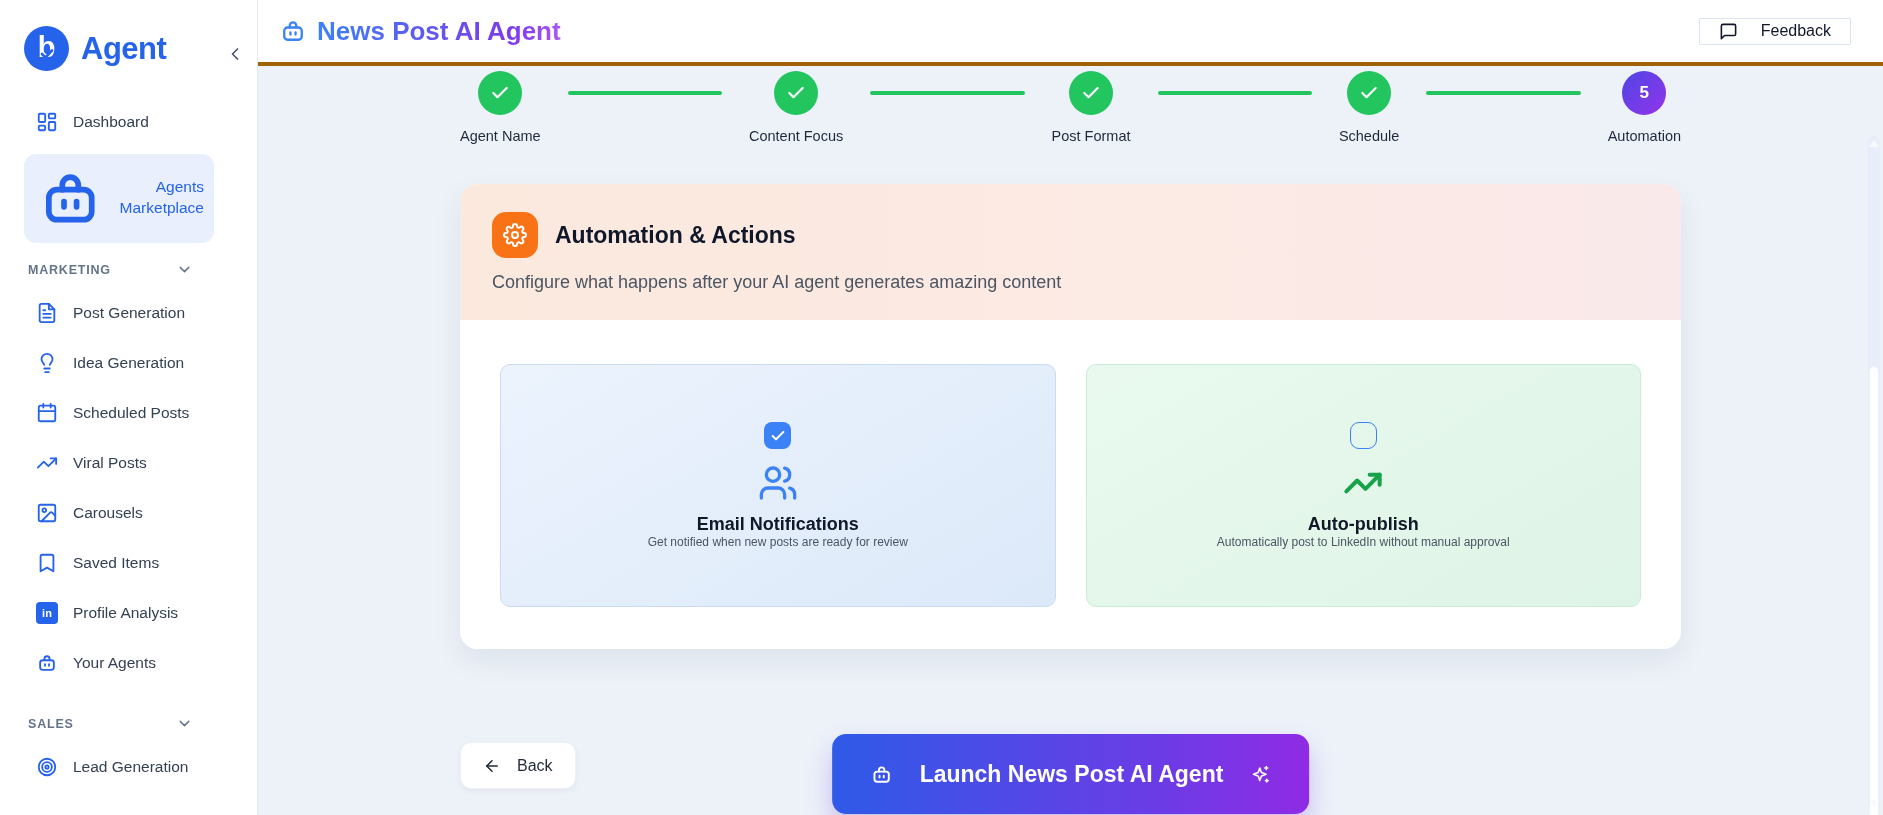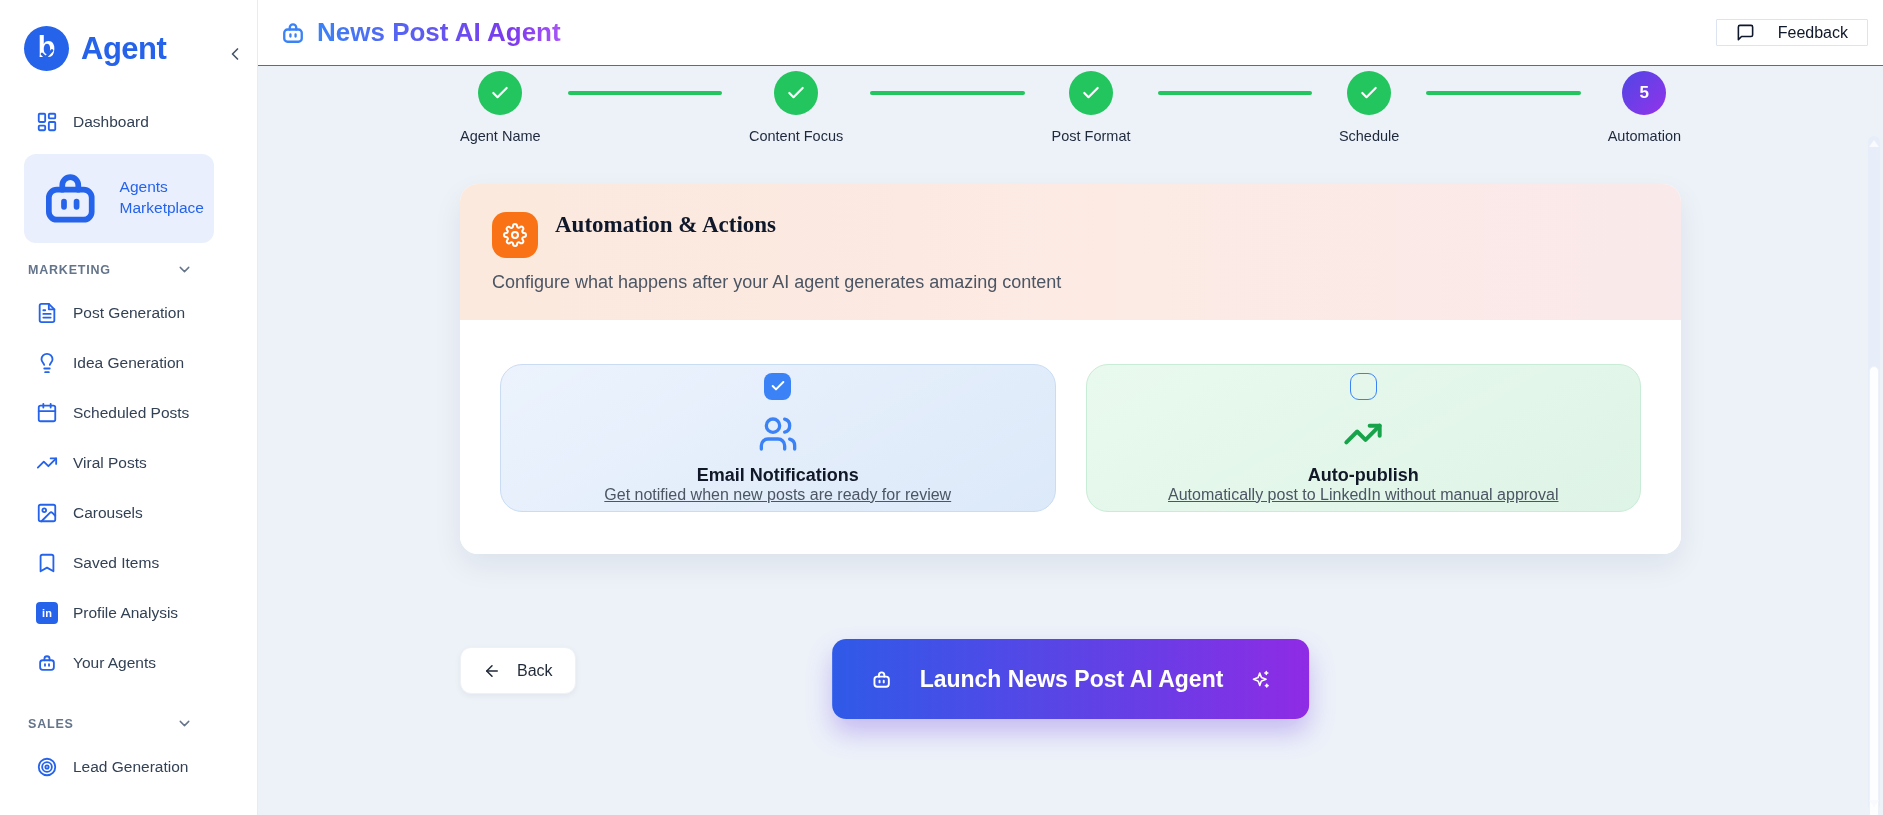--- a/index.html
+++ b/index.html
@@ -9,67 +9,67 @@
 
   
   .sidebar { position:absolute; left:0; top:0; width:258px; height:815px; background:#ffffff; border-right:1px solid #e7ebf3; z-index:5; }
   .brand-row { display:flex; align-items:center; gap:12px; padding:26px 0 0 24px; }
   .logo-circle { width:45px; height:45px; border-radius:50%; background:#2563eb; position:relative; display:flex; align-items:center; justify-content:center; }
   .logo-circle span { color:#fff; font-size:29px; font-weight:bold; line-height:1; margin-top:-2px; }
   .logo-check { position:absolute; left:16px; top:22px; }
   .brand-name { font-size:31px; font-weight:bold; color:#2563eb; letter-spacing:-0.5px; }
   .collapse-btn { position:absolute; top:42px; right:10px; width:24px; height:24px; display:flex; align-items:center; justify-content:center; cursor:pointer; }
 
-  .nav { padding:26px 4px 0 0; }
+  .nav { padding:26px 4px 0 0;text-align:right; }
   .nav-item { display:flex; align-items:center; gap:15px; height:50px; padding-left:36px; font-size:15.5px; color:#334155; cursor:pointer; }
   .nav-item .ico { width:22px; height:22px; flex:0 0 22px; }
   .nav-pill { margin:7px 44px 9px 24px; width:190px; background:#e9effc; border-radius:12px; display:flex; align-items:center; gap:15px; padding:10px 10px 10px 12px; min-height:64px; cursor:pointer; }
   .nav-pill .label { color:#2563eb; font-size:15.5px; font-weight:500; line-height:1.35; }
   .section-hd { display:flex; align-items:center; justify-content:space-between; height:36px; padding:0 60px 0 28px; cursor:pointer; }
   .section-hd .t { font-size:12.5px; font-weight:bold; letter-spacing:0.8px; color:#64748b; }
   .section-hd.sales { margin-top:18px; }
   .li-badge { width:22px; height:22px; background:#2563eb; border-radius:4px; display:flex; align-items:center; justify-content:center; color:#fff; font-size:11px; font-weight:bold; font-style:normal; }
 
   
   .main { position:absolute; left:258px; top:0; width:1625px; height:815px; }
-  .topbar { height:66px; background:#ffffff; border-bottom:1px solid #a16207; display:flex; align-items:center; justify-content:space-between; padding:0 15px 0 21px; }
+  .topbar { height:66px; background:#ffffff; border-bottom:4px solid #a16207; display:flex; align-items:center; justify-content:space-between; padding:0 32px 0 21px; }
   .page-title { display:flex; align-items:center; gap:10px; }
   .page-title .txt { font-size:26px; font-weight:bold; background:linear-gradient(90deg,#3b82f6 0%,#7c3aed 80%,#a855f7 100%); -webkit-background-clip:text; background-clip:text; -webkit-text-fill-color:transparent; color:#6d4ae0; }
   .feedback-btn { display:flex; align-items:center; gap:23px; height:27px; padding:0 19px; background:#fff; border:1px solid #dbe4f0; border-radius:1px; font-size:16px; font-weight:500; color:#0f172a; cursor:pointer; }
 
   .content { height:749px; background:#edf2f9; padding-top:5px; position:relative; }
   .wizard { width:1221px; margin:0 auto; }
 
   
   .stepper { display:flex; align-items:flex-start; }
   .step { display:flex; flex-direction:column; align-items:center; }
   .step-circle { width:44px; height:44px; border-radius:50%; display:flex; align-items:center; justify-content:center; }
   .step-circle.done { background:#22c55e; }
   .step-circle.current { background:linear-gradient(135deg,#4f46e5,#9333ea); color:#fff; font-size:17px; font-weight:bold; }
   .step-label { margin-top:13px; font-size:14.5px; color:#1e293b; white-space:nowrap; }
   .connector { flex:1; height:4px; border-radius:2px; background:#22c55e; margin:20px 27px 0 27px; }
 
   
   .panel { margin-top:40px; border-radius:18px; overflow:hidden; background:#fff; box-shadow:0 12px 30px rgba(15,23,42,0.07); }
   .panel-hd { background:linear-gradient(90deg,#fbe9de 0%,#fceae4 55%,#fae9ea 100%); padding:28px 32px 27px 32px; }
-  .panel-hd-row { display:flex; gap:17px;font-family:Liberation Serif, serif; }
+  .panel-hd-row { display:flex; align-items:center; gap:17px; }
   .gear-badge { width:46px; height:46px; border-radius:14px; background:#f97316; display:flex; align-items:center; justify-content:center; }
   .panel-title { font-size:23px; font-weight:bold; color:#0f172a; }
   .panel-sub { margin-top:14px; font-size:18px; color:#4b5563; }
   .panel-body { background:#fff; padding:44px 40px 42px 40px; display:flex; gap:30px; }
 
-  .opt-card { flex:1; height:148px; border-radius:22px; display:flex; flex-direction:column; align-items:center; justify-content:center; text-align:center; cursor:pointer; padding:0 30px; }
+  .opt-card { flex:1; height:243px; border-radius:10px; display:flex; flex-direction:column; align-items:center; justify-content:center; text-align:center; cursor:pointer; padding:0 30px; }
   .opt-card.blue { background:linear-gradient(150deg,#ecf3fd 0%,#dce9f9 100%); border:1px solid #c9dcf4; }
   .opt-card.green { background:linear-gradient(150deg,#e9f9ee 0%,#def4e6 100%); border:1px solid #c9ecd6; }
   .opt-check { width:27px; height:27px; border-radius:8px; display:flex; align-items:center; justify-content:center; }
   .opt-check.checked { background:#3b82f6; }
   .opt-check.unchecked { background:transparent; border:1.6px solid #3b82f6; border-radius:9px; }
   .opt-icon { margin-top:14px; height:40px; display:flex; align-items:center; }
   .opt-title { margin-top:11px; font-size:18px; font-weight:bold; color:#111827; }
-  .opt-desc { margin-top:0; font-size:16px; color:#4b5563;text-decoration:underline; }
+  .opt-desc { margin-top:0; font-size:12px; color:#4b5563; }
 
   
   .actions { position:relative; margin-top:85px; height:64px; }
   .back-btn { position:absolute; left:0; top:8px; height:47px; padding:0 22px; background:#fff; border:1px solid #eef1f6; border-radius:11px; box-shadow:0 2px 6px rgba(15,23,42,0.05); display:flex; align-items:center; gap:16px; font-size:16px; color:#1f2937; cursor:pointer; }
   .launch-btn { position:absolute; left:50%; transform:translateX(-50%); top:0; height:80px; padding:0 38px; border:none; border-radius:14px; background:linear-gradient(90deg,#2f5ae8 0%,#6d3be6 70%,#8f2be4 100%); box-shadow:0 14px 26px rgba(109,59,230,0.30); display:flex; align-items:center; gap:27px; color:#fff; font-size:23px; font-weight:bold; cursor:pointer; }
 
   
   .scrollbar { position:absolute; right:3px; top:70px; bottom:4px; width:12px; border-radius:6px; background:#e7eef9; }
   .scroll-thumb { position:absolute; left:1px; width:10px; top:230px; height:460px; background:#fdfeff; border:1px solid #eef2f8; border-radius:6px; cursor:grab; }
   .scroll-arrow { position:absolute; left:1px; width:0; height:0; border-left:5px solid transparent; border-right:5px solid transparent; }

